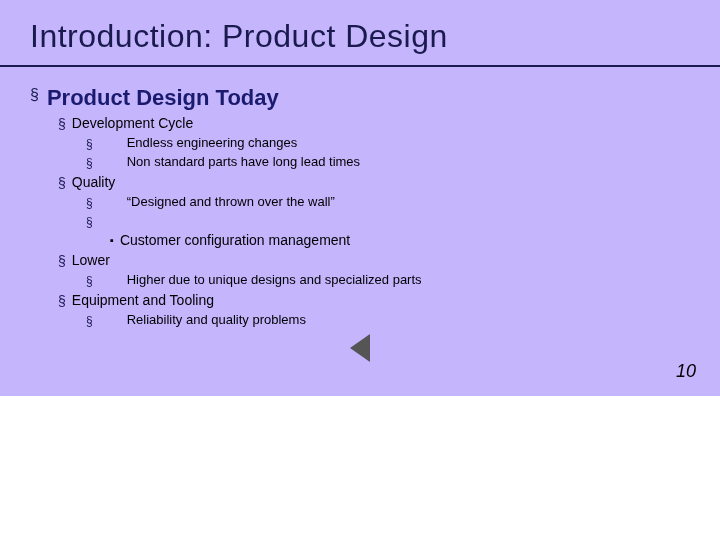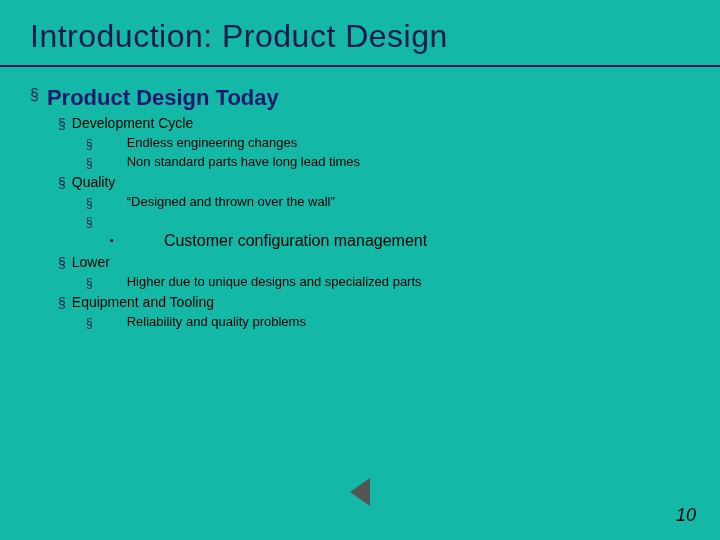--- a/index.html
+++ b/index.html
@@ -8,24 +8,24 @@
       width: 720px;
       height: 540px;
       background: #ffffff;
       font-family: Arial, sans-serif;
       overflow: hidden;
       position: relative;
     }
 
     .slide {
       width: 720px;
-      height: 540px;
+      height: 396px;
       padding: 0;
       position: relative;
-      background: #14b8a6;
+      background: #c4b5fd;
     }
 
     .slide-header {
       padding: 18px 30px 10px 30px;
       border-bottom: 2px solid #1a1a4e;
       margin-bottom: 12px;
     }
 
     .slide-title {
       font-size: 32px;
@@ -104,23 +104,22 @@
       margin-bottom: 3px;
     }
     .l4-bullet {
       color: #000000;
       font-size: 11px;
       margin-right: 6px;
       margin-top: 2px;
       flex-shrink: 0;
     }
     .l4-text {
-      font-size: 16px;
-      color: #000000;
-      margin-left: 44px;
+      font-size: 14px;
+      color: #000000;
     }
 
     .section-gap {
       margin-bottom: 4px;
     }
 
     .page-number {
       position: absolute;
       bottom: 14px;
       right: 24px;

